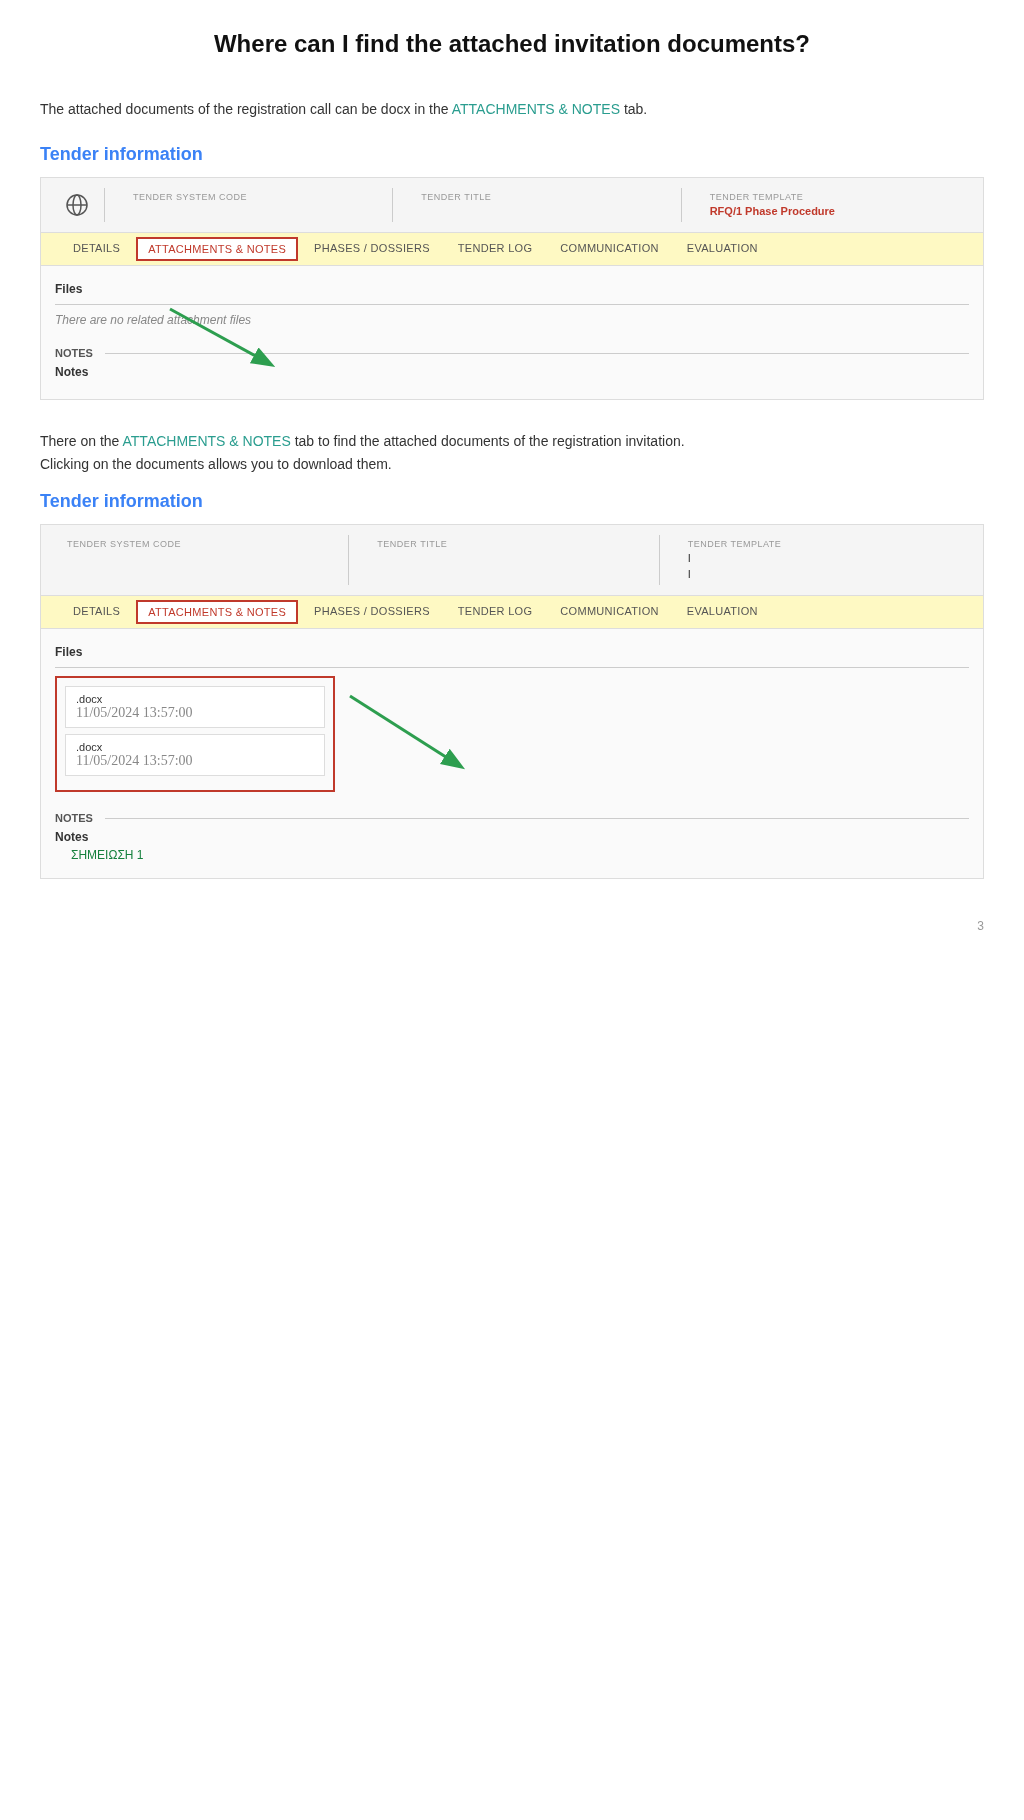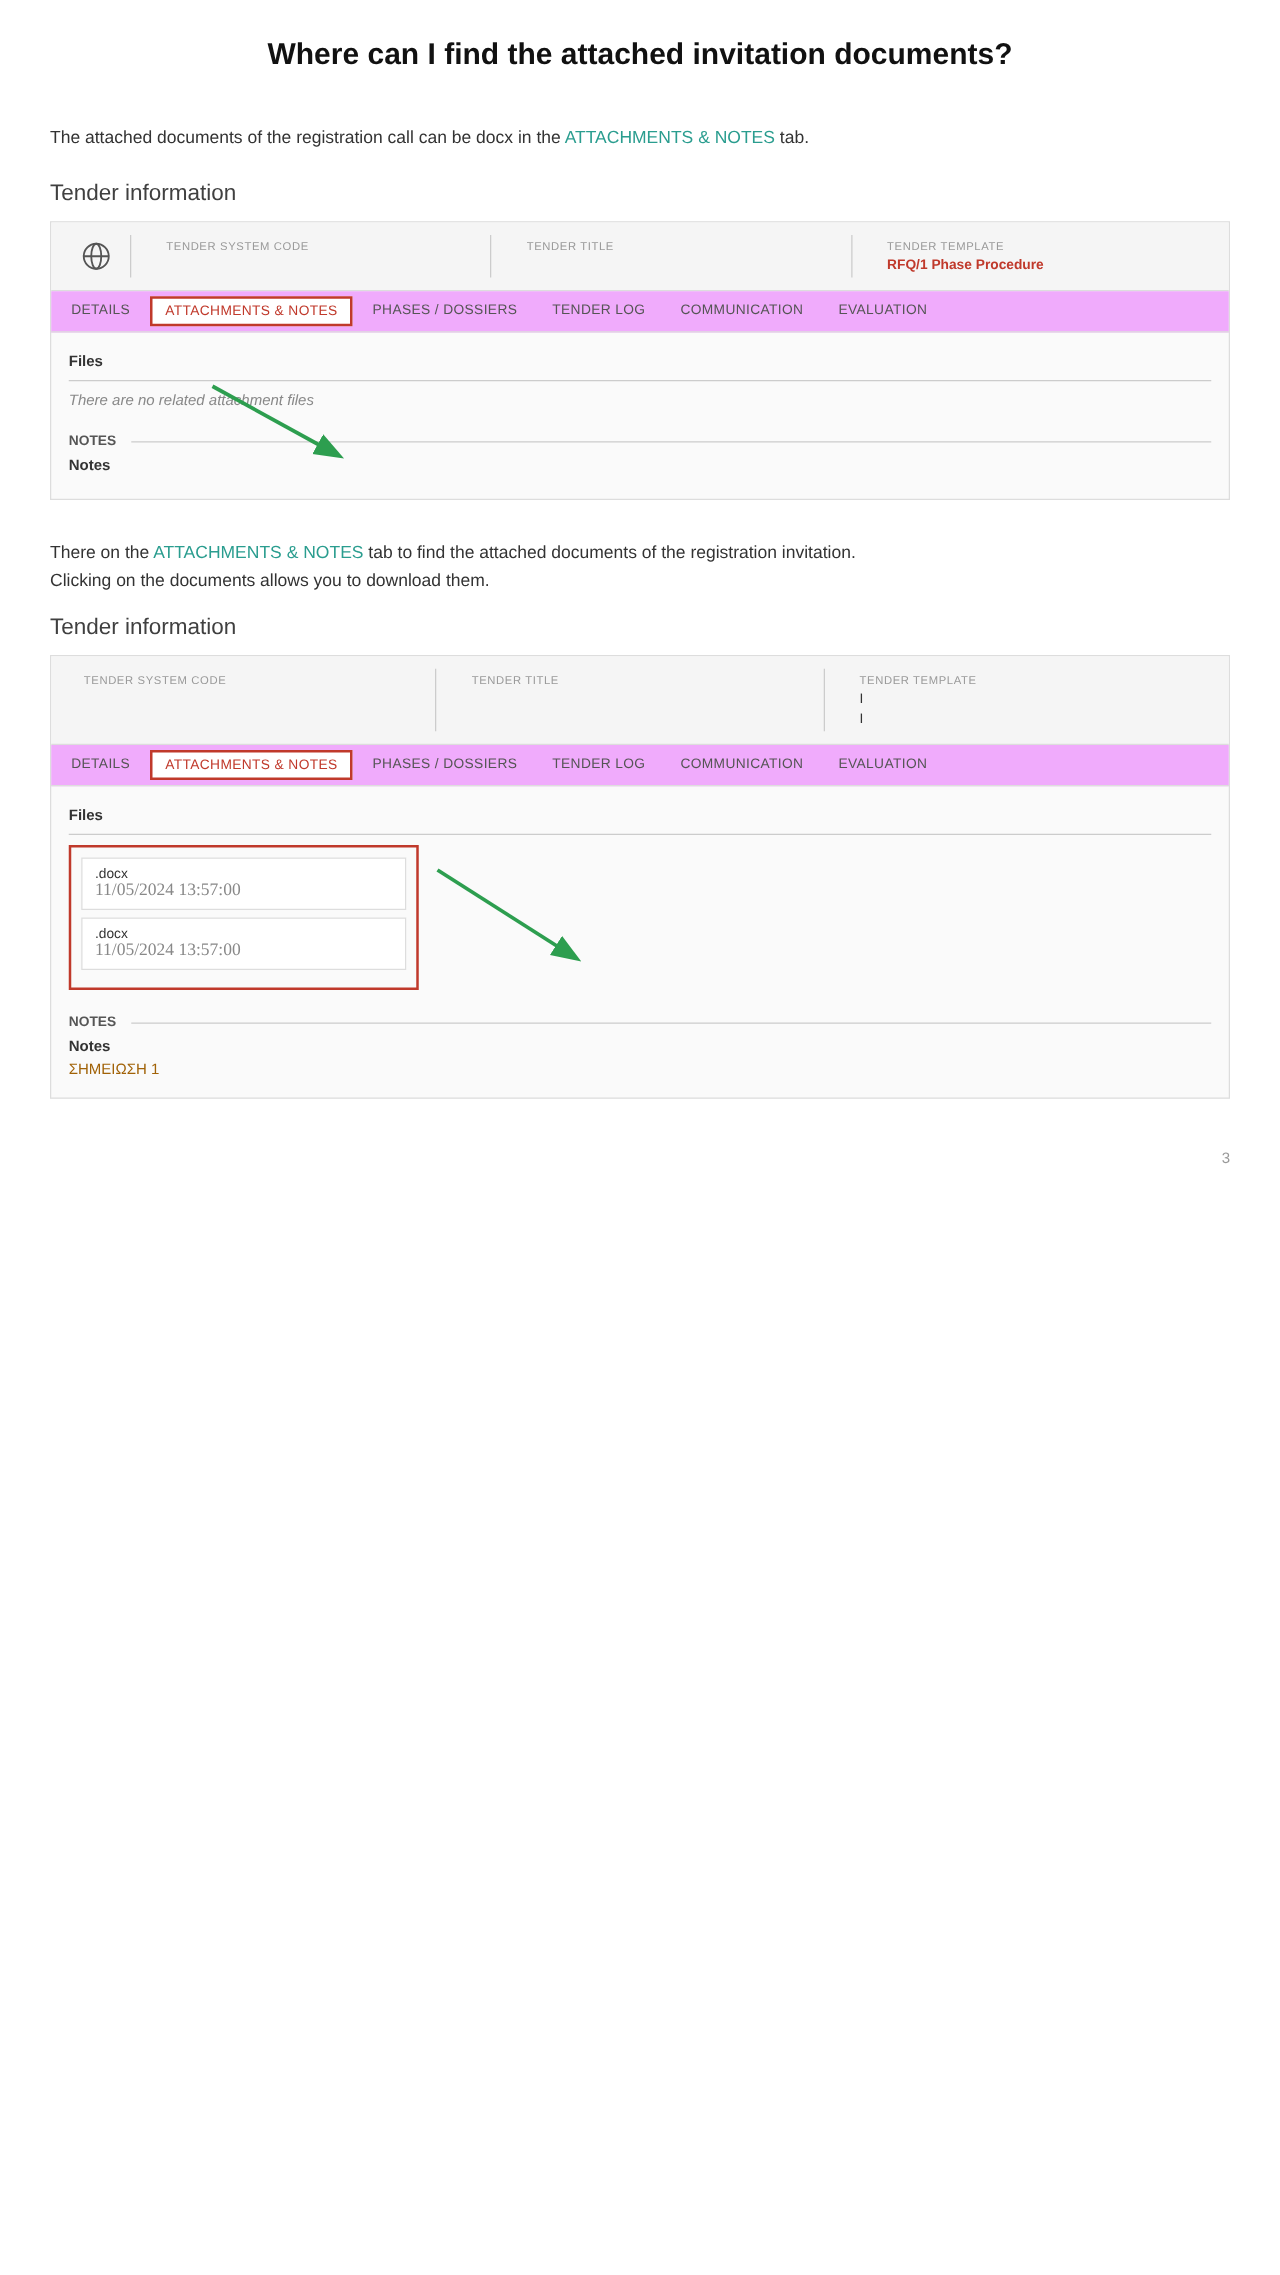--- a/index.html
+++ b/index.html
@@ -28,23 +28,23 @@
       line-height: 1.6;
     }
 
     .link-text {
       color: #2a9d8f;
       text-decoration: none;
     }
 
     .section-title {
       font-size: 18px;
-      color: #404040;
+      color: #3b82f6;
       margin-bottom: 12px;
-      font-weight: normal;
+      font-weight: bold;
     }
 
     .tender-box {
       border: 1px solid #ddd;
       background: #fafafa;
       margin-bottom: 24px;
       position: relative;
     }
 
     .tender-header {
@@ -91,23 +91,23 @@
       flex: 0 0 50px;
     }
 
     .globe-icon {
       width: 24px;
       height: 24px;
     }
 
     .tabs-row {
       display: flex;
-      background: #f0abfc;
+      background: #fef9c3;
       border-bottom: 1px solid #ddd;
-      padding: 0 2px;
+      padding: 0 18px;
       gap: 0;
     }
 
     .tab {
       padding: 8px 14px;
       font-size: 11px;
       color: #555;
       cursor: pointer;
       border: none;
       background: none;
@@ -176,21 +176,22 @@
 
     .notes-value-label {
       font-size: 12px;
       font-weight: bold;
       color: #333;
       margin-bottom: 4px;
     }
 
     .notes-value {
       font-size: 12px;
-      color: #a16207;
+      color: #15803d;
+      margin-left: 16px;
     }
 
     
     .instruction-text {
       font-size: 14px;
       color: #333;
       margin-bottom: 16px;
       line-height: 1.6;
     }
 

